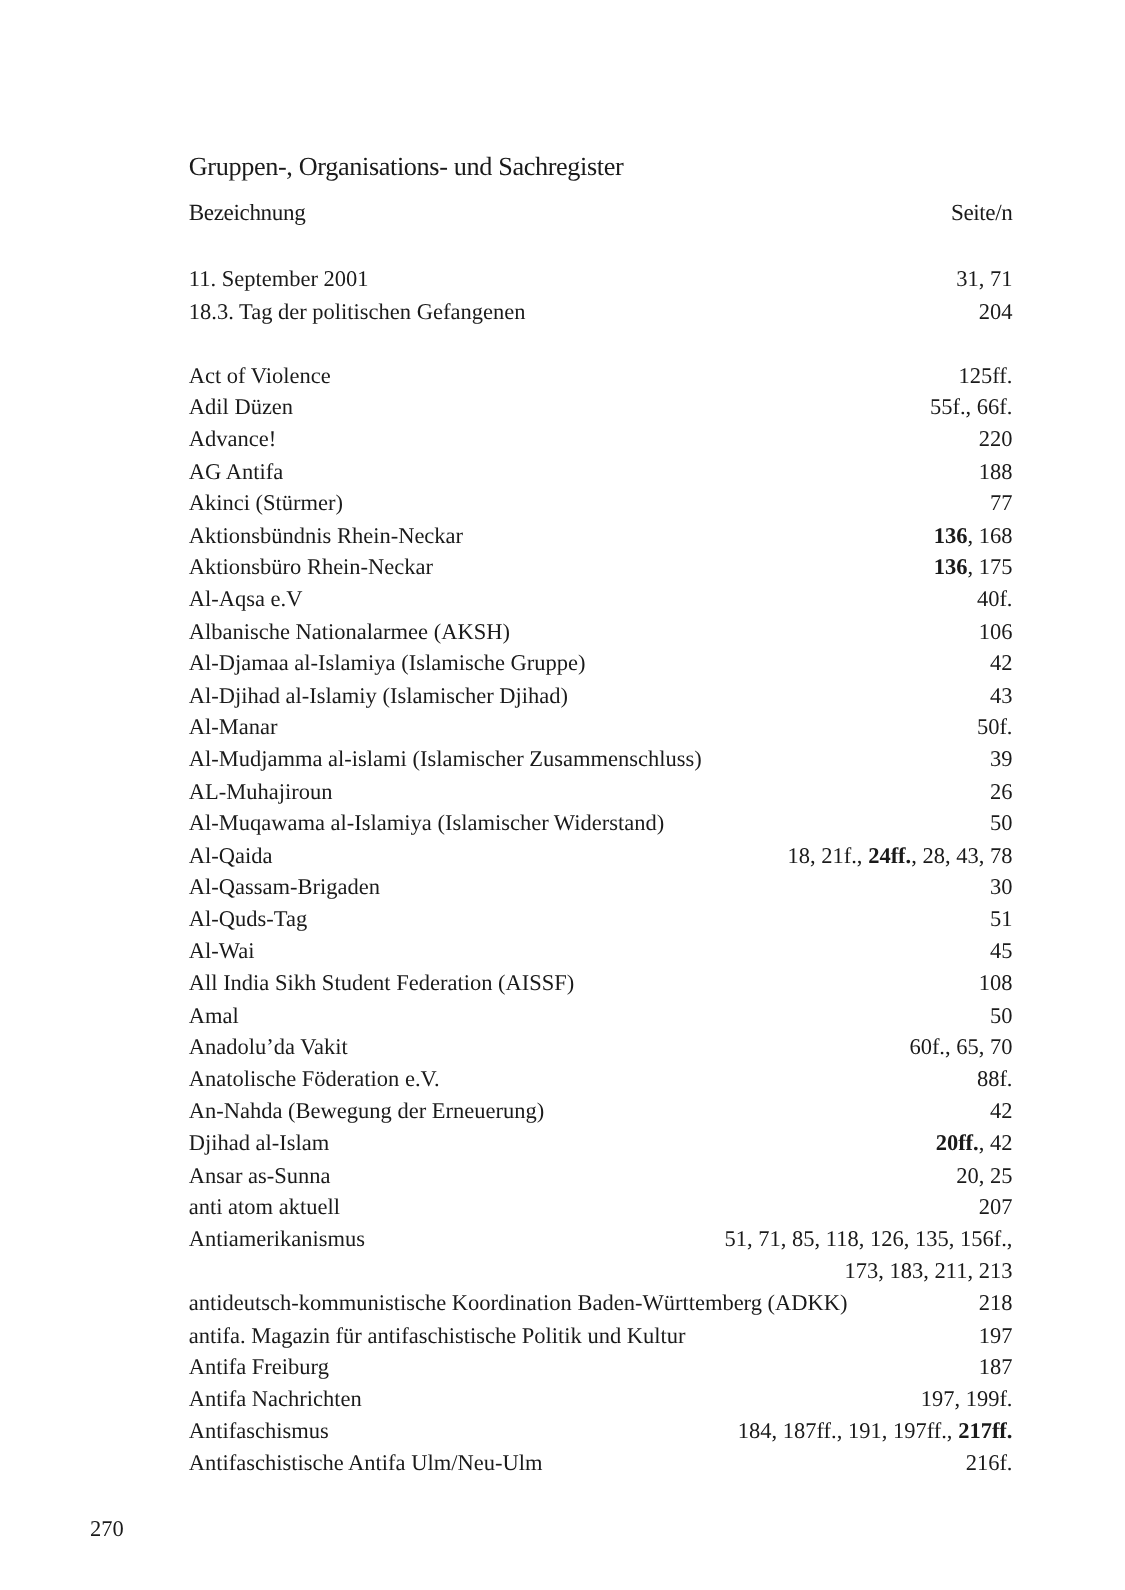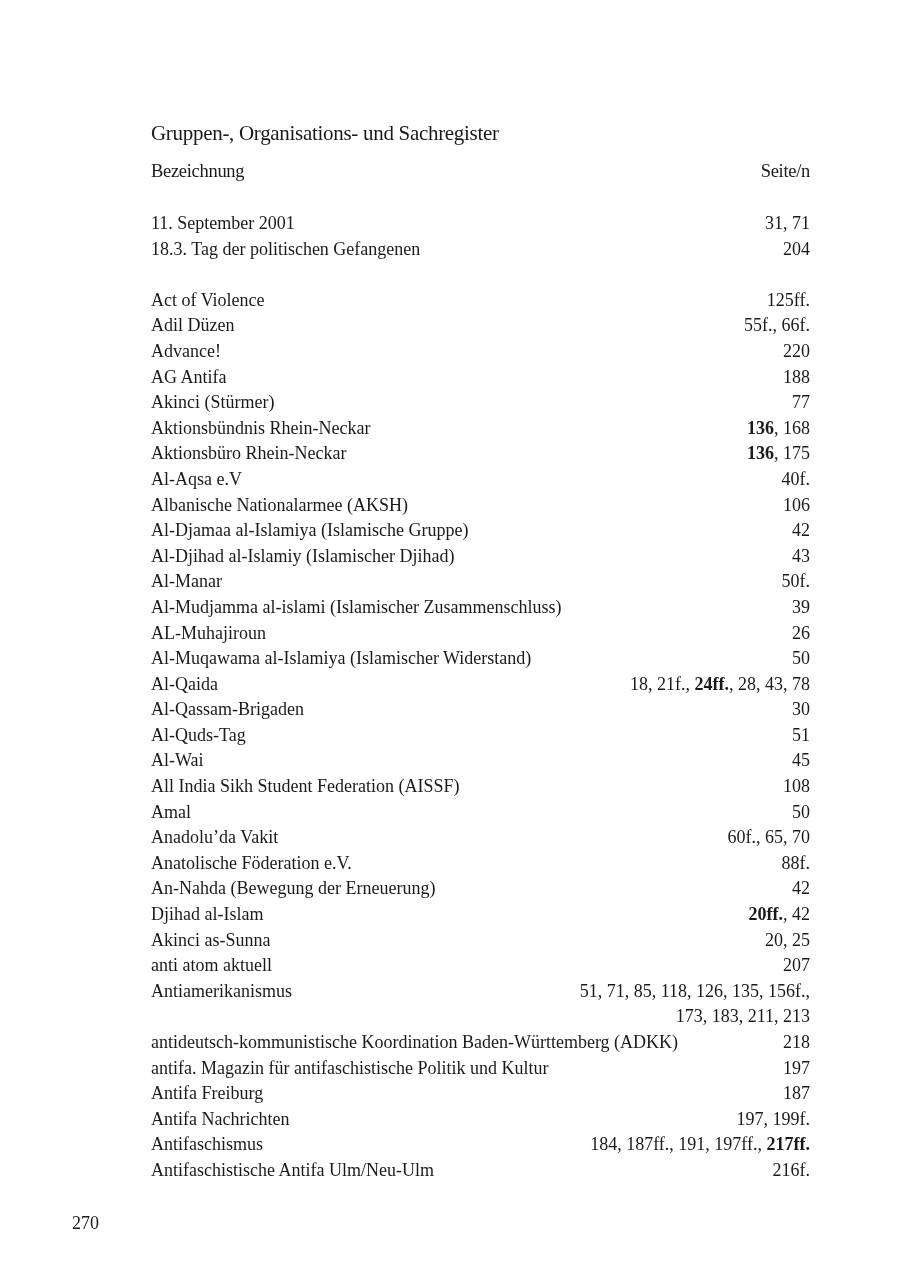--- a/index.html
+++ b/index.html
@@ -199,21 +199,21 @@
           <span class="line"><span>42</span></span>
         </span>
       </div>
       <div class="row">
         <span class="term">Djihad al-Islam</span>
         <span class="pages">
           <span class="line"><b>20ff.</b><span>, 42</span></span>
         </span>
       </div>
       <div class="row">
-        <span class="term">Akinci as-Sunna</span>
+        <span class="term">Ansar as-Sunna</span>
         <span class="pages">
           <span class="line"><span>20, 25</span></span>
         </span>
       </div>
       <div class="row">
         <span class="term">anti atom aktuell</span>
         <span class="pages">
           <span class="line"><span>207</span></span>
         </span>
       </div>

